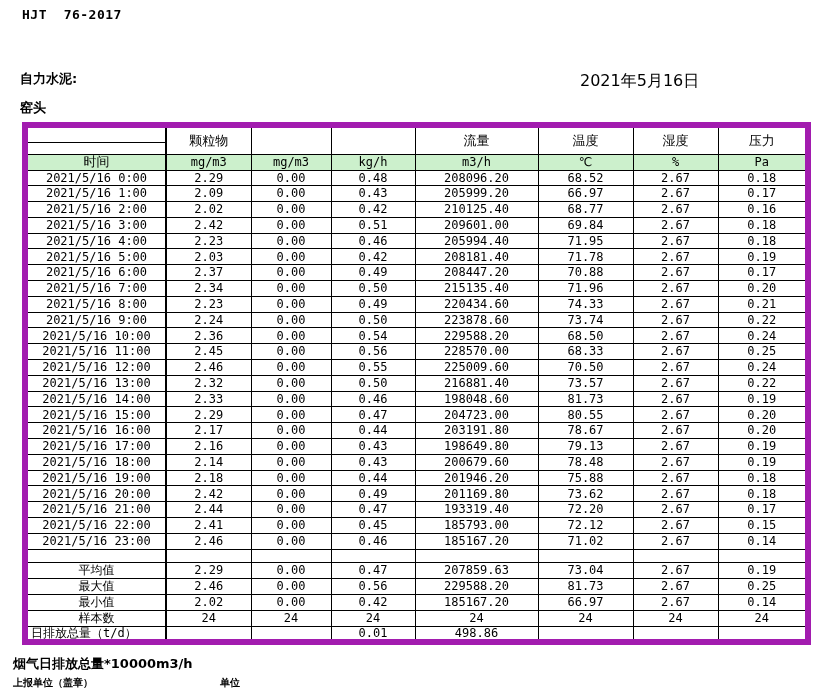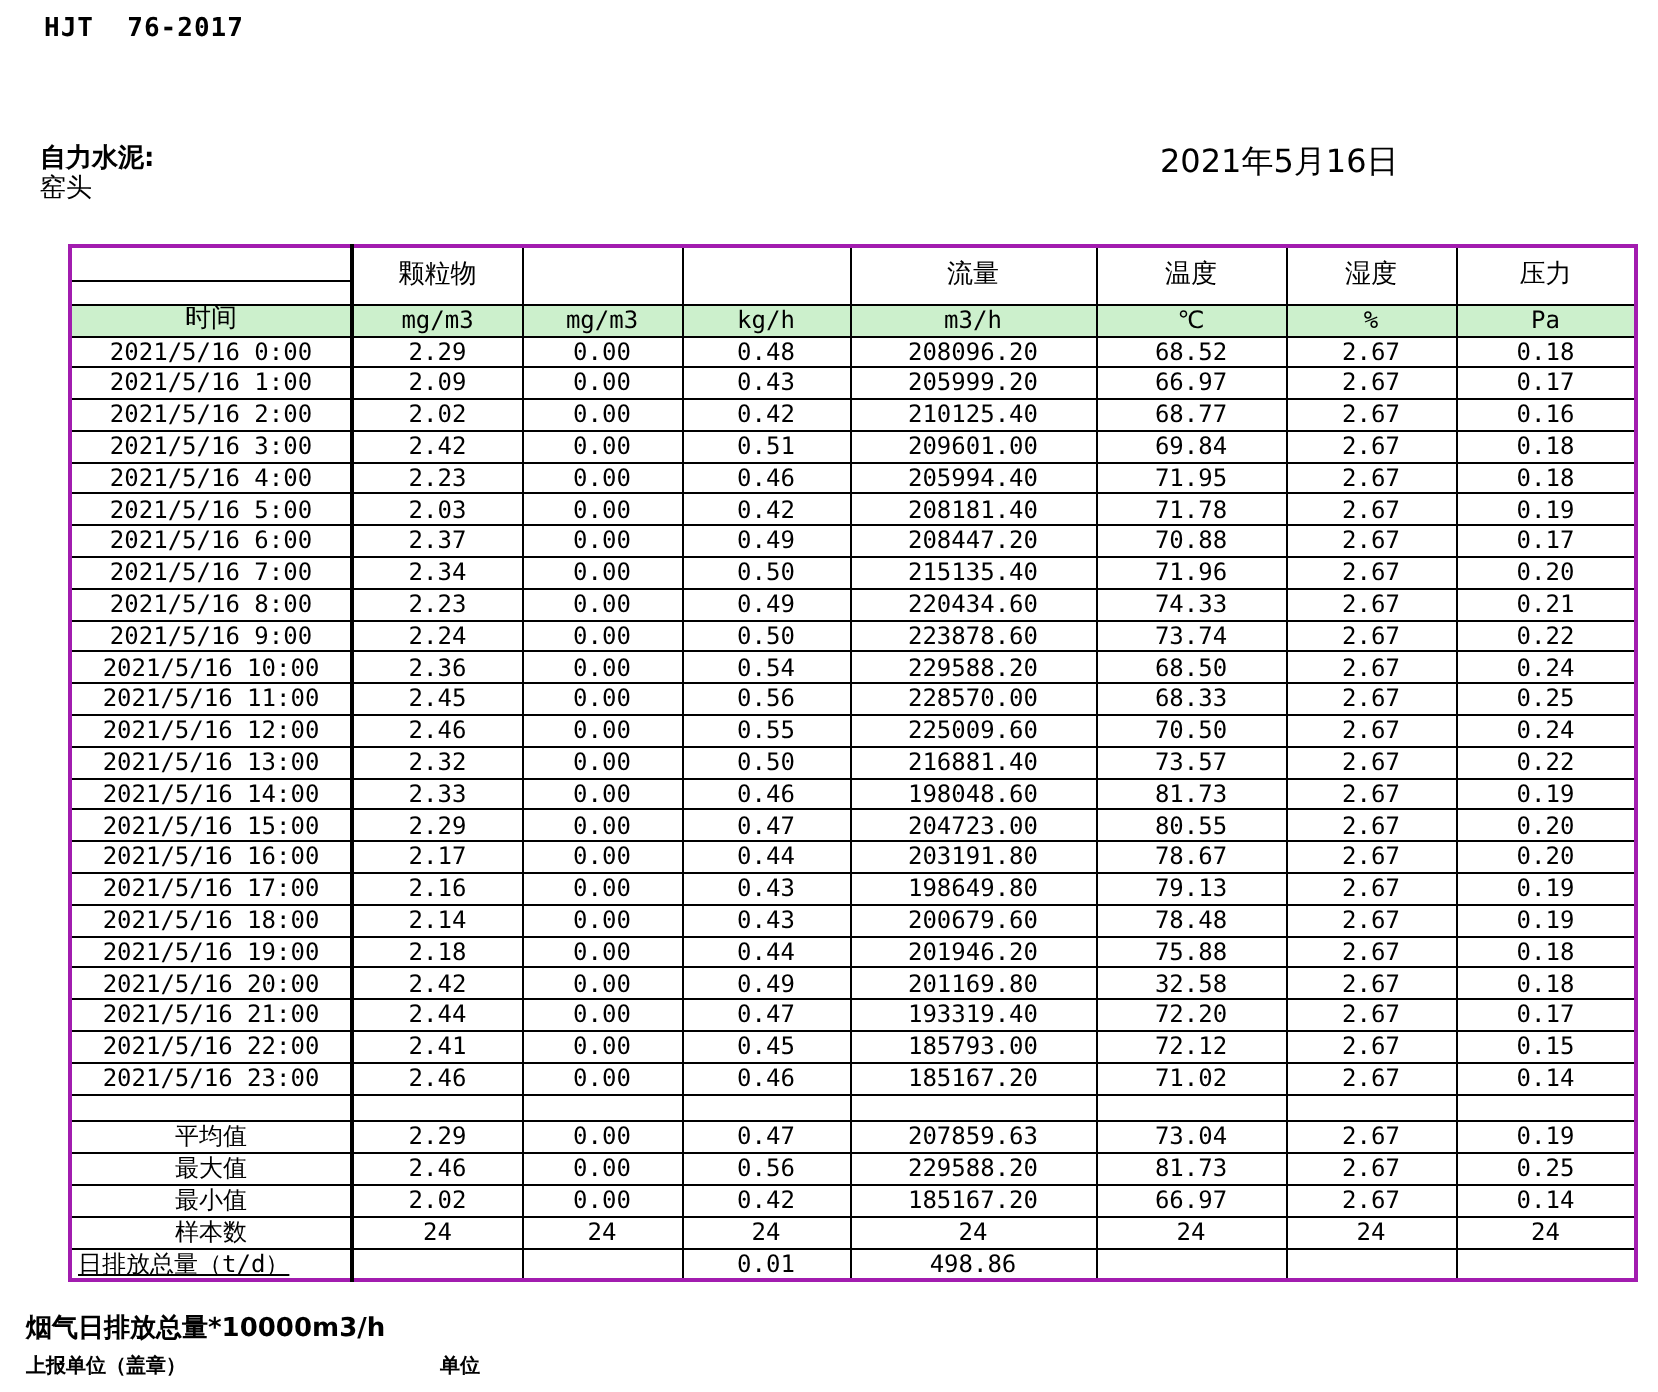--- a/index.html
+++ b/index.html
@@ -12,27 +12,27 @@
   .doc-code {
     position:absolute; left:22px; top:7px;
     font-family:"DejaVu Sans Mono","DejaVu Sans",monospace;
     font-weight:bold; font-size:13px; white-space:pre; letter-spacing:0.5px;
   }
   .title {
     position:absolute; left:172px; top:30px;
     font-weight:bold; font-size:16px; letter-spacing:3px; white-space:nowrap;
   }
   .company { position:absolute; left:20px; top:70px; font-weight:bold; font-size:13px; }
-  .station { position:absolute; left:20px; top:85px; font-weight:normal; font-size:13px; }
+  .station { position:absolute; left:20px; top:99px; font-weight:bold; font-size:13px; }
   .date    { position:absolute; left:580px; top:71px; font-size:16px; }
 
   table.report {
-    position:absolute; left:34px; top:122px;
+    position:absolute; left:22px; top:122px;
     border-collapse:collapse; table-layout:fixed;
-    border:2px solid #a21caf;
+    border:6px solid #a21caf;
   }
   table.report td {
     border:1px solid #000; padding:0; margin:0;
     text-align:center; vertical-align:middle;
     font-family:"DejaVu Sans Mono","DejaVu Sans",monospace;
     font-size:12px; line-height:1.05;
     overflow:hidden; white-space:nowrap;
   }
   table.report td:first-child { border-right:2px solid #000; }
 
@@ -41,21 +41,21 @@
   tr.hr-a td.cjk, tr.hr-units td.time-h {
     font-family:"DejaVu Sans", sans-serif; font-size:13px;
   }
   tr.hr-units { height:16px; }
   tr.hr-units td { background:#CCF0CC; }
 
   tr.data-row   { height:15.8px; }
   tr.spacer-row { height:13px; }
   tr.summary-row{ height:16px; }
   td.sum-label  { font-family:"DejaVu Sans", sans-serif; font-size:13px; }
-  td.sum-label.left { text-align:left; padding-left:3px;text-decoration:underline; }
+  td.sum-label.left { text-align:left; padding-left:3px; }
 
   .foot-note {
     position:absolute; left:13px; top:655px;
     font-weight:bold; font-size:13px; white-space:nowrap;
   }
   .foot-line2 {
     position:absolute; left:13px; top:676px;
     font-weight:bold; font-size:10px; white-space:nowrap;
   }
   .foot-line2 .unit-label { position:absolute; left:207px; top:0; }
@@ -306,21 +306,21 @@
           <td>75.88</td>
           <td>2.67</td>
           <td>0.18</td>
         </tr>
         <tr class="data-row">
           <td>2021/5/16 20:00</td>
           <td>2.42</td>
           <td>0.00</td>
           <td>0.49</td>
           <td>201169.80</td>
-          <td>32.58</td>
+          <td>73.62</td>
           <td>2.67</td>
           <td>0.18</td>
         </tr>
         <tr class="data-row">
           <td>2021/5/16 21:00</td>
           <td>2.44</td>
           <td>0.00</td>
           <td>0.47</td>
           <td>193319.40</td>
           <td>72.20</td>

